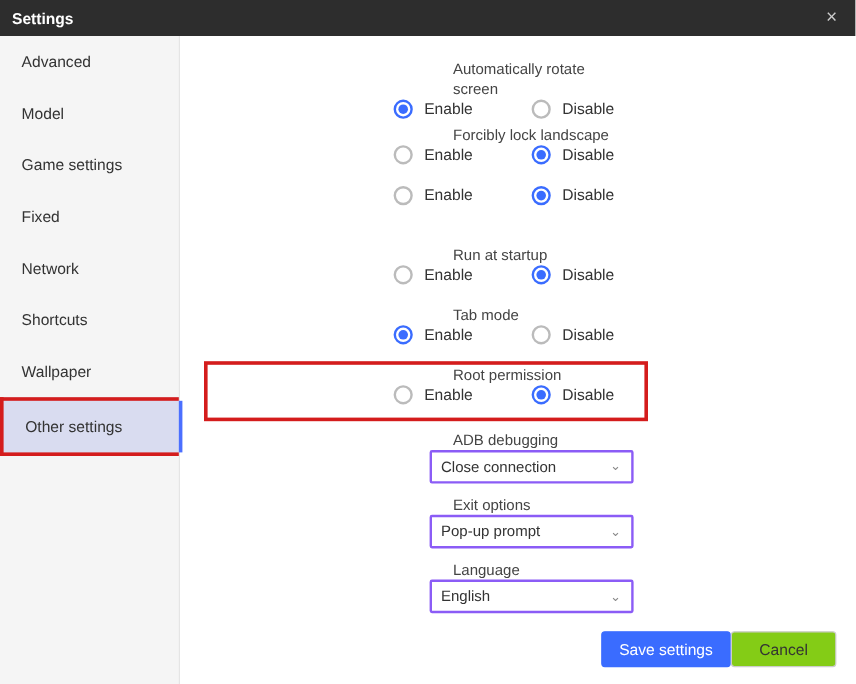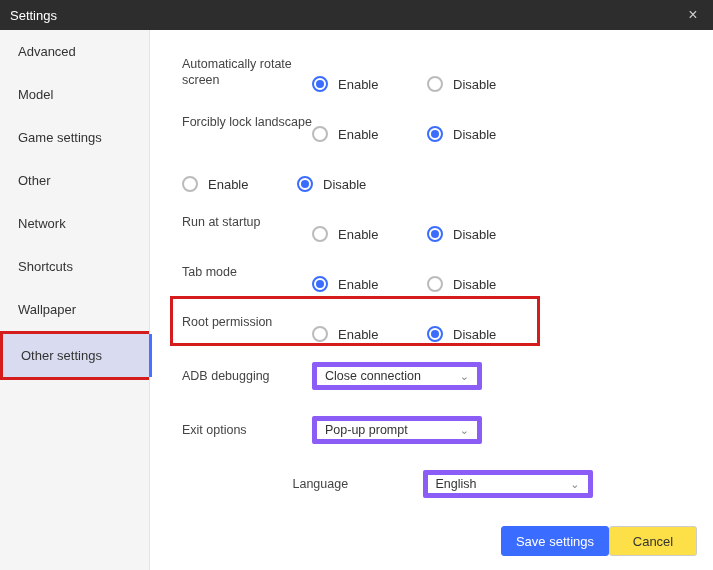--- a/index.html
+++ b/index.html
@@ -1,55 +1,55 @@
 <!DOCTYPE html>
 <html><head>
 <meta charset="utf-8">
 <style>
   * { box-sizing: border-box; margin: 0; padding: 0; font-family: "Segoe UI", Arial, sans-serif; }
   body { width: 713px; height: 570px; background: #fff; overflow: hidden; }
   .titlebar { height: 30px; background: #2d2d2d; color: #fff; display: flex; align-items: center; padding: 0 10px; font-size: 13px; }
-  .titlebar .title { flex: 1; }
+  .titlebar .title { flex: 1; font-weight: bold; }
   .titlebar .close { width: 20px; text-align: center; cursor: pointer; font-size: 16px; color: #ccc; }
   .main { display: flex; height: 540px; }
   .sidebar { width: 150px; background: #f5f5f5; border-right: 1px solid #e5e5e5; }
   .sidebar-item { padding: 14px 18px; font-size: 13px; color: #333; cursor: pointer; position: relative; }
   .sidebar-item.active { background: #d9dcf0; border: 3px solid #d41c1c; border-right: none; }
   .sidebar-item.active::after { content:""; position:absolute; right:-3px; top:0; bottom:0; width:3px; background:#4b6fff; }
   .content { flex: 1; padding: 20px 10px 10px 32px; position: relative; }
-  .row { display: flex; align-items: center; min-height: 44px; margin-bottom: 6px; }
+  .row { display: flex; align-items: center; min-height: 44px; margin-bottom: 6px; flex-direction: column; }
   .row-label { width: 130px; font-size: 12.5px; color: #444; line-height: 1.3; }
-  .radio-group { display: flex; align-items: center; margin-top: 24px; }
+  .radio-group { display: flex; align-items: center; }
   .radio-option { display: flex; align-items: center; width: 115px; cursor: pointer; }
   .radio-circle { width: 16px; height: 16px; border: 2px solid #bbb; border-radius: 50%; margin-right: 10px; position: relative; flex-shrink:0; }
   .radio-circle.selected { border-color: #3a6cff; }
   .radio-circle.selected::after { content: ""; position: absolute; top: 2px; left: 2px; width: 8px; height: 8px; background: #3a6cff; border-radius: 50%; }
   .radio-text { font-size: 13px; color: #333; }
   .highlight-box { position: absolute; border: 3px solid #d41c1c; pointer-events: none; }
-  .select { width: 170px; height: 28px; border: 5px solid #8b5cf6; border-radius: 2px; padding: 0 8px; font-size: 12.5px; color: #333; display:flex; align-items:center; justify-content:space-between; cursor:pointer; }
+  .select { width: 170px; height: 28px; border: 2px solid #8b5cf6; border-radius: 2px; padding: 0 8px; font-size: 12.5px; color: #333; display:flex; align-items:center; justify-content:space-between; cursor:pointer; }
   .select .chev { font-size: 11px; color: #888; }
   .footer { position: absolute; bottom: 14px; right: 16px; display: flex; gap: 0; }
   .btn { min-width: 88px; height: 30px; border: 1px solid #ccc; border-radius: 3px; font-size: 13px; display:flex; align-items:center; justify-content:center; cursor:pointer; }
   .btn.primary { background: #3a6cff; color: #fff; border-color: #3a6cff; padding: 0 14px; }
-  .btn.secondary { background: #fde047; color: #333; }
+  .btn.secondary { background: #84cc16; color: #333; }
 </style>
 </head>
 <body>
 
 <div class="titlebar">
   <span class="title">Settings</span>
   <span class="close">×</span>
 </div>
 
 <div class="main">
   <div class="sidebar">
     <div class="sidebar-item"><span>Advanced</span></div>
     <div class="sidebar-item"><span>Model</span></div>
     <div class="sidebar-item"><span>Game settings</span></div>
-    <div class="sidebar-item"><span>Other</span></div>
+    <div class="sidebar-item"><span>Fixed</span></div>
     <div class="sidebar-item"><span>Network</span></div>
     <div class="sidebar-item"><span>Shortcuts</span></div>
     <div class="sidebar-item"><span>Wallpaper</span></div>
     <div class="sidebar-item active"><span>Other settings</span></div>
   </div>
 
   <div class="content">
 
     <div class="row">
       <div class="row-label">Automatically rotate screen</div>

